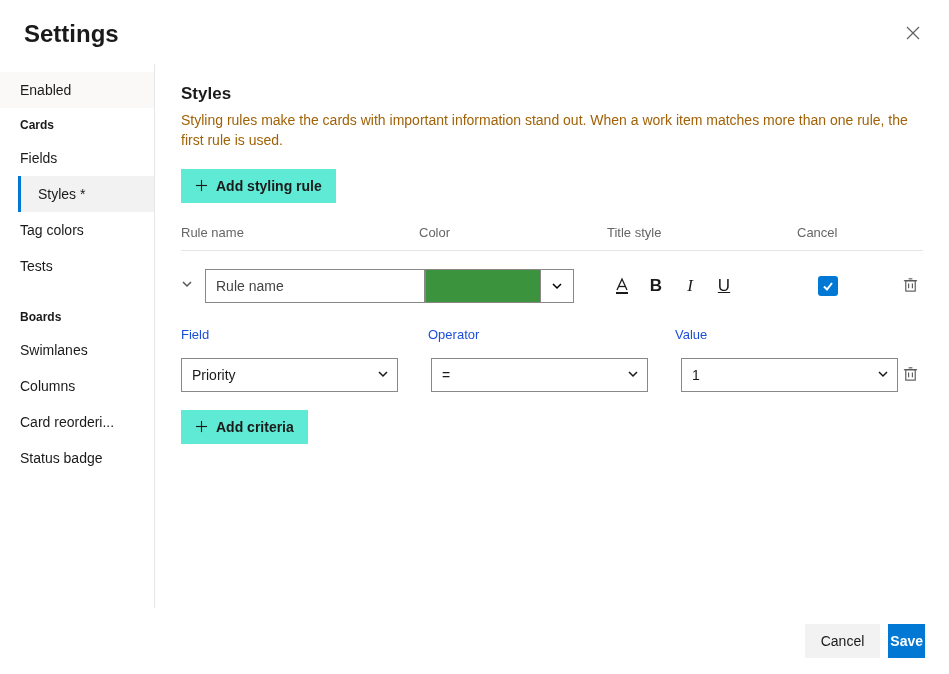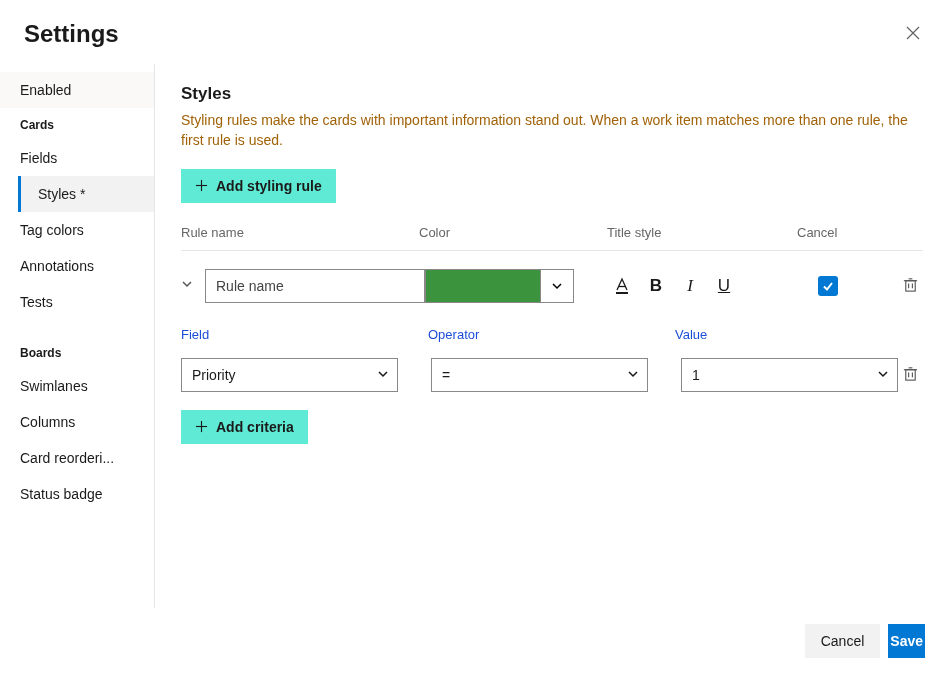--- a/index.html
+++ b/index.html
@@ -96,23 +96,20 @@
       <div class="sidebar-section">
         <div class="sidebar-section-title">Cards</div>
         <div class="sidebar-item">
           <span>Fields</span>
         </div>
         <div class="sidebar-item active">
           <span>Styles *</span>
         </div>
         <div class="sidebar-item">
           <span>Tag colors</span>
-        </div>
-        <div class="sidebar-item">
-          <span>Annotations</span>
         </div>
         <div class="sidebar-item">
           <span>Tests</span>
         </div>
       </div>
       <div class="sidebar-section">
         <div class="sidebar-section-title">Boards</div>
         <div class="sidebar-item">
           <span>Swimlanes</span>
         </div>

